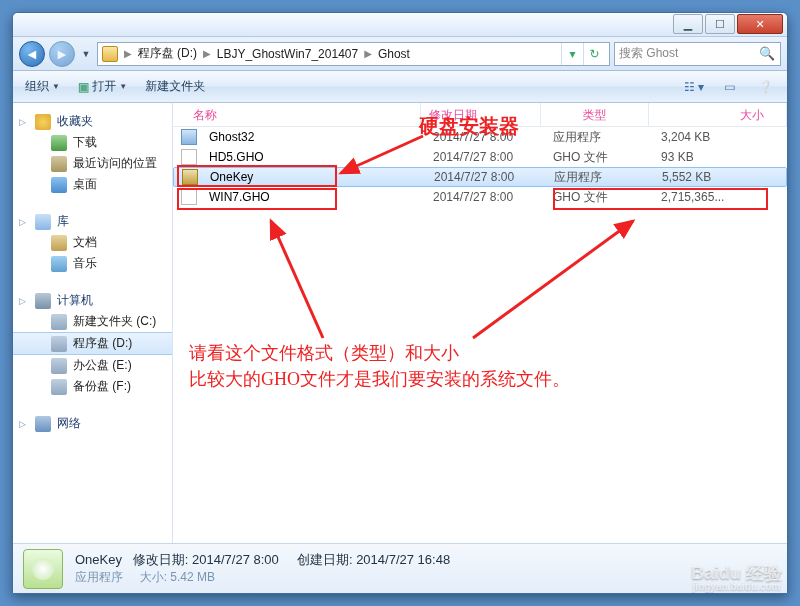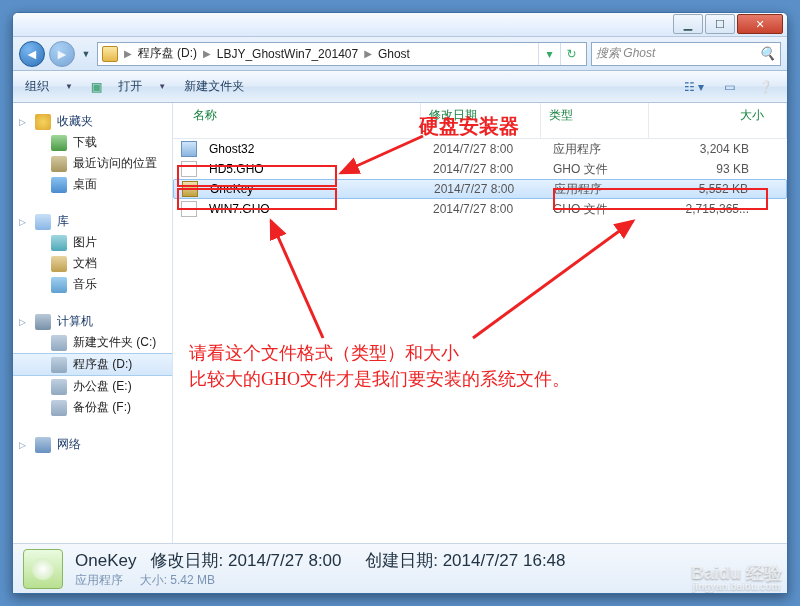--- a/index.html
+++ b/index.html
@@ -13,26 +13,26 @@
 
 
 .addrrow { height: 34px; background: linear-gradient(#e9f2fc,#d7e7f8); display: flex; align-items: center; padding: 0 6px; gap: 4px; border-bottom: 1px solid #a8bdd6; }
 .navbt { width: 26px; height: 26px; border-radius: 50%; background: radial-gradient(circle at 35% 30%, #79b8f2, #2d6fb6); border: 1px solid #1d5a9b; display:flex;align-items:center;justify-content:center;color:#fff;font-size:14px; }
 .smalldrop { width: 14px; height: 18px; display:flex;align-items:center;justify-content:center; color:#356; font-size:9px; }
 .addrbar { flex: 1; height: 24px; background: #fff; border: 1px solid #8fa9c6; display: flex; align-items: center; padding: 0 4px; font-size: 12px; color: #222; }
 .addrbar .crumb { padding: 0 4px; }
 .addrbar .sep { color: #888; padding: 0 2px; font-size: 10px; }
 .addrbar .foldericon { width: 16px; height: 16px; background: linear-gradient(#fbe8a6,#e6b84a); border:1px solid #b98b20; border-radius:2px; margin-right:4px; }
 .refreshbtn, .dropbtn2 { width: 22px; height: 22px; border-left: 1px solid #cfdff0; display:flex;align-items:center;justify-content:center; color:#3a6; font-size:12px; }
-.searchbox { width: 190px; height: 24px; background: #fff; border: 1px solid #8fa9c6; display: flex; align-items: center; padding: 0 4px; font-size: 12px; color: #888; font-style: italic; }
+.searchbox { width: 167px; height: 24px; background: #fff; border: 1px solid #8fa9c6; display: flex; align-items: center; padding: 0 4px; font-size: 12px; color: #888; }
 .searchbox .mag { margin-left:auto; color:#5a87c0; font-size:13px; }
 
 
 .cmdbar { height: 32px; background: linear-gradient(#f6fafe,#e1ecfa 48%,#d2e3f5 52%,#e8f2fc); border-bottom: 1px solid #b0c4dc; display: flex; align-items: center; padding: 0 8px; gap: 10px; font-size: 12px; color: #1a3a5a; }
-.cmdbar .cmd { display:flex; align-items:center; gap:16px; padding: 2px 4px; }
+.cmdbar .cmd { display:flex; align-items:center; gap:3px; padding: 2px 4px; }
 .cmdbar .cmd .tri { font-size: 8px; color: #446; }
 .cmdbar .spacer { flex:1; }
 .cmdbar .viewbtn { width: 26px; height: 22px; border: 1px solid transparent; border-radius:2px; display:flex;align-items:center;justify-content:center; color:#3a6ea8; font-size:12px; }
 
 
 .body { display: flex; height: calc(100% - 24px - 34px - 32px - 50px); }
 .sidebar { width: 160px; background: #fff; border-right: 1px solid #d9e4f0; padding: 6px 0; font-size: 12px; overflow: hidden; }
 .sidecat { padding: 4px 10px 2px 22px; color: #1a3a6a; font-weight: normal; display:flex; align-items:center; gap:6px; position:relative; }
 .sidecat .tri2 { position:absolute; left:6px; font-size:9px; color:#7a94b4; }
 .sideitem { padding: 2px 10px 2px 38px; color: #222; display:flex; align-items:center; gap:6px; position:relative; }
@@ -48,48 +48,48 @@
 .ico.doc { background: linear-gradient(#e8d4a0,#c0a050); }
 .ico.mus { background: linear-gradient(#a0d0f0,#60a0d0); }
 .ico.comp { background: linear-gradient(#b8c8d8,#7890a8); }
 .ico.cdrive { background: linear-gradient(#c0d0e0,#90a8c0); }
 .ico.ddrive { background: linear-gradient(#c0d0e0,#90a8c0); }
 .ico.net { background: linear-gradient(#b0c8e0,#6890c0); }
 .sidebar .gap { height: 14px; }
 
 
 .main { flex: 1; background: #fff; display: flex; flex-direction: column; position: relative; }
-.cols { height: 36px; border-bottom: 1px solid #e4eaf2; display: flex; font-size: 12px; color: #15803d; }
+.cols { height: 24px; border-bottom: 1px solid #e4eaf2; display: flex; font-size: 12px; color: #ec4899; }
 .cols .col { padding: 4px 8px; border-right: 1px solid #e4eaf2; }
 .c-name { width: 248px; padding-left: 20px !important; }
 .c-date { width: 120px; }
-.c-type { width: 108px; }
+.c-type { width: 108px; text-align: center; }
 .c-size { flex: 1; text-align: right; padding-right: 22px !important; }
 .rows { font-size: 12px; }
 .row { height: 20px; display: flex; align-items: center; }
 .row.sel { background: linear-gradient(#e4f1ff,#c9e3fc); border: 1px solid #8fc2f0; border-radius: 2px; }
 .row .cell { padding: 0 8px; white-space: nowrap; overflow: hidden; }
 .row .ic { width: 16px; height: 16px; margin: 0 4px 0 8px; flex-shrink:0; border:1px solid #bbb; background:#fff; }
 .row .ic.app { background: linear-gradient(#cfe5fa,#8ab4e0); border-color:#6a94c0; }
 .row .ic.app2 { background: linear-gradient(#f0e0b0,#c0a040); border-color:#a08020; }
 .cell.cname { width: 224px; }
 .cell.cdate { width: 120px; color: #555; }
 .cell.ctype { width: 108px; color: #555; }
-.cell.csize { flex: 1; text-align: right; padding-right: 38px; color: #555; }
+.cell.csize { flex: 1; padding-right: 22px; color: #555; }
 
 
 .redbox { position: absolute; border: 2px solid #e22; pointer-events: none; }
 .redtext { position: absolute; color: #e22; font-size: 18px; font-family: "SimSun","Microsoft YaHei"; white-space: nowrap; pointer-events:none; }
 svg.arrow { position: absolute; pointer-events: none; }
 
 
 .details { height: 50px; background: linear-gradient(#f4f8fd,#e4eef9); border-top: 1px solid #c8d6e8; display: flex; align-items: center; padding: 4px 10px; font-size: 12px; color: #3a5a80; gap: 12px; }
 .details .bigicon { width: 40px; height: 40px; background: linear-gradient(#eafbe0,#b8e090); border:1px solid #8ab860; border-radius:4px; position:relative; }
 .details .bigicon::after { content:''; position:absolute; left:8px; top:8px; width:22px; height:22px; background: radial-gradient(circle,#fff,#c8e8b0); border-radius:50%; }
-.details .title { font-size: 17px; color: #234; }
+.details .title { font-size: 13px; color: #234; }
 
 
 .watermark { position: absolute; right: 18px; bottom: 14px; color: rgba(255,255,255,0.65); font-size: 18px; font-weight: bold; text-shadow: 0 1px 2px rgba(0,0,0,0.3); text-align:center; line-height:1; }
 .watermark .sm { font-size: 10px; display:block; opacity:0.8; }
 </style>
 </head>
 <body>
 
 <div class="window">
 
@@ -157,24 +157,20 @@
         </div>
       <div class="sideitem">
           <span class="ico desk"></span>
           <span>桌面</span>
         </div>
       <div class="gap"></div>
       <div class="sidecat">
           <span class="tri2">▷</span>
           <span class="ico lib"></span>
           <span>库</span>
-        </div>
-      <div class="sideitem">
-          <span class="ico pic"></span>
-          <span>图片</span>
         </div>
       <div class="sideitem">
           <span class="ico doc"></span>
           <span>文档</span>
         </div>
       <div class="sideitem">
           <span class="ico mus"></span>
           <span>音乐</span>
         </div>
       <div class="gap"></div>

